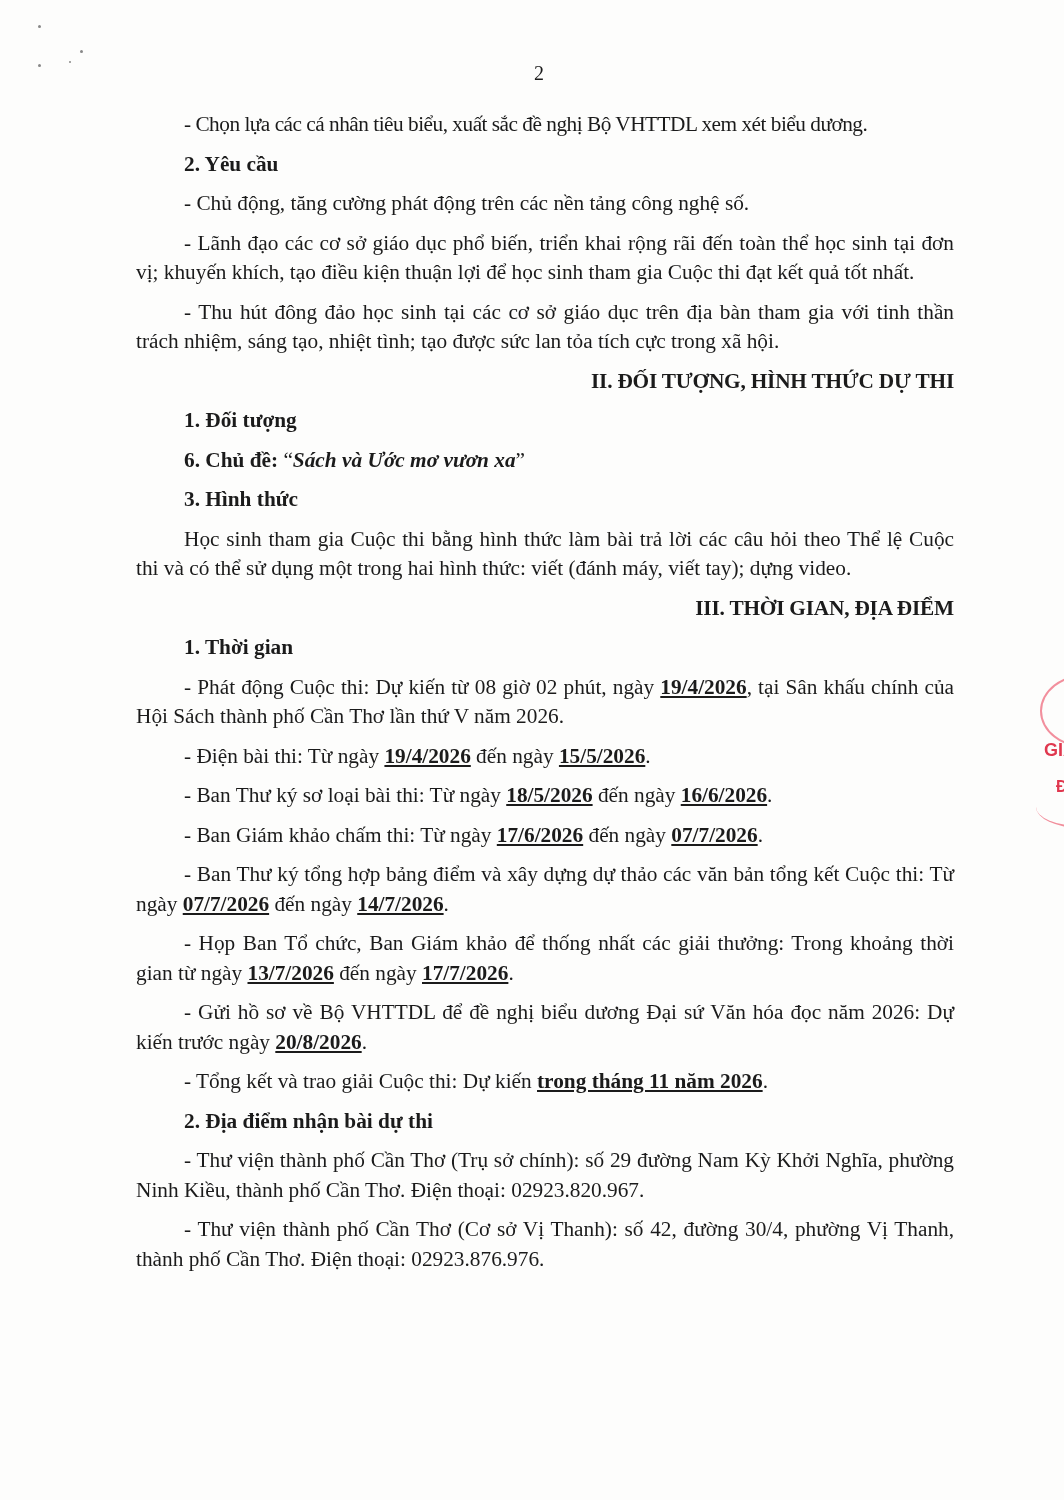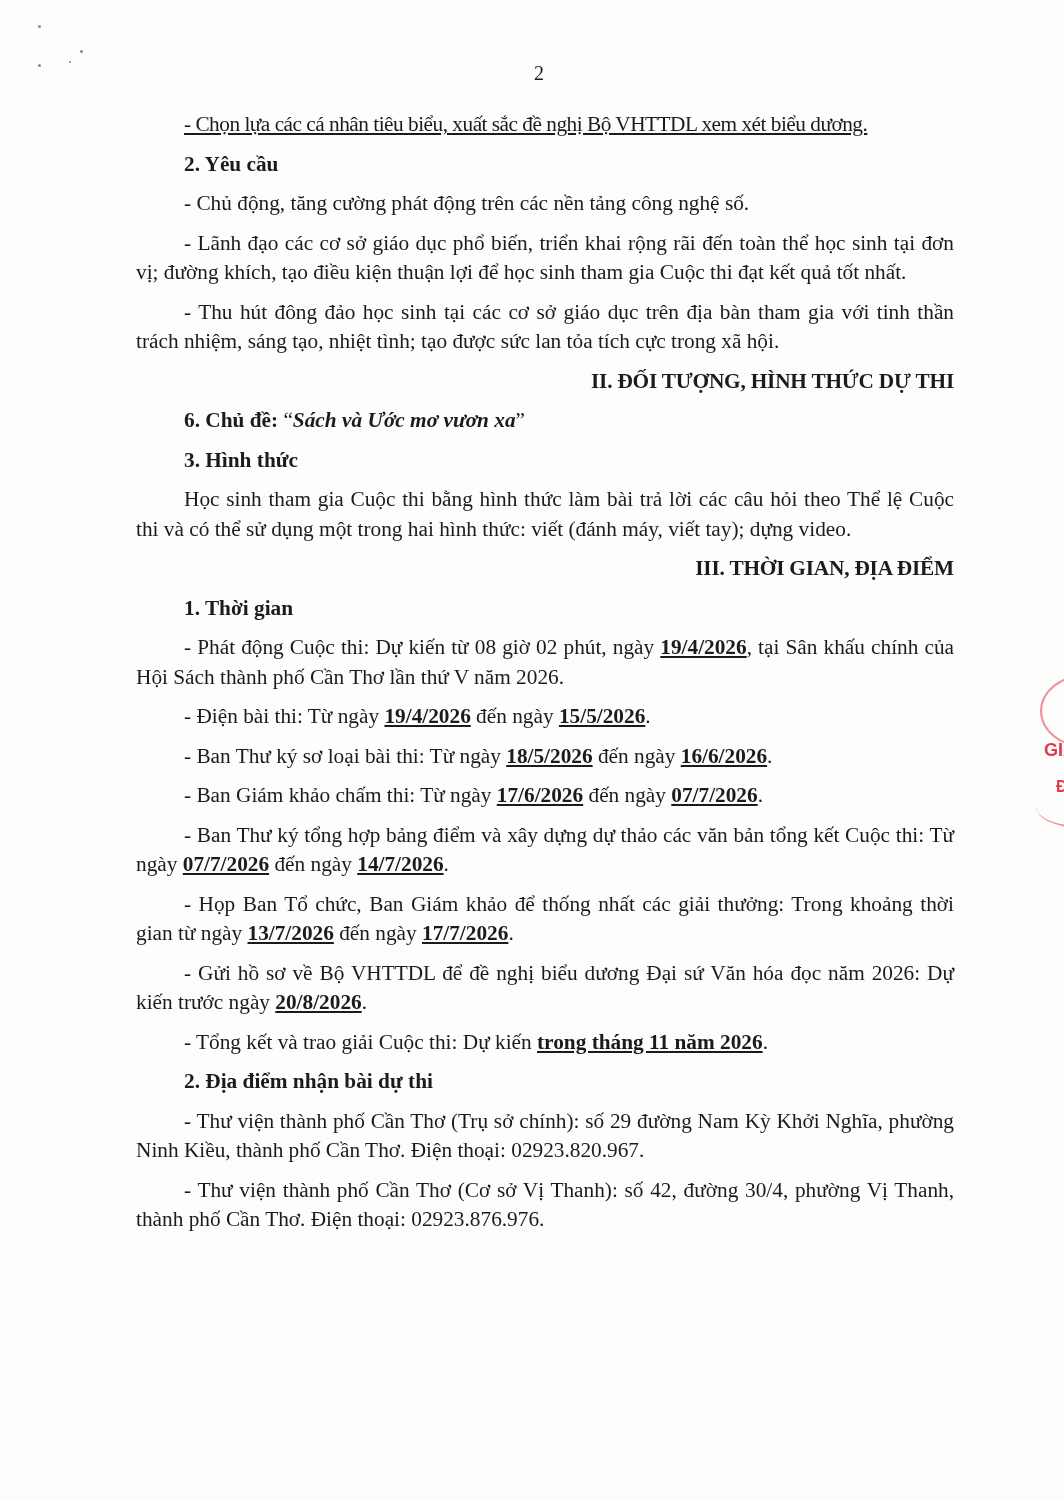--- a/index.html
+++ b/index.html
@@ -7,21 +7,21 @@
     width: 1064px; height: 1500px; background: #fdfdfc; position: relative;
     overflow: hidden; color: #1b1b1b;
     font-family: "Liberation Serif", "DejaVu Serif", serif;
   }
   .page-number {
     position: absolute; top: 62px; left: 0; width: 1078px; text-align: center;
     font-size: 20px;
   }
   .content { position: absolute; left: 136px; top: 110px; width: 818px; }
   .para { margin: 0 0 10px 0; text-indent: 48px; font-size: 21.3px; line-height: 29.5px; text-align: justify; text-align-last: left; }
-  .para.condensed { letter-spacing: -0.5px; text-decoration: underline; }
+  .para.condensed { letter-spacing: -0.5px; }
   .heading { font-weight: bold; font-size: 21.3px; line-height: 29.5px; margin: 0 0 10px 0; padding-left: 48px; }
   .heading.section { letter-spacing: -0.2px; text-align: right; }
   b { font-weight: bold; text-decoration: underline; }
   i { }
   .stamp {
     position: absolute; left: 1032px; top: 668px; width: 110px; height: 170px;
     color: #e0384f; font-family: "Liberation Sans", sans-serif; font-weight: bold;
   }
   .stamp .ring1 { position: absolute; left: 8px; top: 6px; width: 90px; height: 70px; border: 2px solid #ef7384; border-radius: 50%; opacity: 0.8; }
   .stamp .txt1 { position: absolute; left: 12px; top: 72px; font-size: 18px; }
@@ -40,24 +40,25 @@
 </div>
 
 <div class="page-number">2</div>
 
 <div class="content">
 
   <p class="para condensed" style="text-indent:48px;">- Chọn lựa các cá nhân tiêu biểu, xuất sắc đề nghị Bộ VHTTDL xem xét biểu dương.</p>
 
   <div class="heading">2. Yêu cầu</div>
   <p class="para">- Chủ động, tăng cường phát động trên các nền tảng công nghệ số.</p>
-  <p class="para">- Lãnh đạo các cơ sở giáo dục phổ biến, triển khai rộng rãi đến toàn thể học sinh tại đơn vị; đường khích, tạo điều kiện thuận lợi để học sinh tham gia Cuộc thi đạt kết quả tốt nhất.</p>
+  <p class="para">- Lãnh đạo các cơ sở giáo dục phổ biến, triển khai rộng rãi đến toàn thể học sinh tại đơn vị; khuyến khích, tạo điều kiện thuận lợi để học sinh tham gia Cuộc thi đạt kết quả tốt nhất.</p>
   <p class="para">- Thu hút đông đảo học sinh tại các cơ sở giáo dục trên địa bàn tham gia với tinh thần trách nhiệm, sáng tạo, nhiệt tình; tạo được sức lan tỏa tích cực trong xã hội.</p>
 
   <div class="heading section">II. ĐỐI TƯỢNG, HÌNH THỨC DỰ THI</div>
+  <div class="heading">1. Đối tượng</div>
 
   <div class="heading"><span>6. Chủ đề: </span><span style="font-weight:normal;">“</span><i>Sách và Ước mơ vươn xa</i><span style="font-weight:normal;">”</span></div>
 
   <div class="heading">3. Hình thức</div>
   <p class="para">Học sinh tham gia Cuộc thi bằng hình thức làm bài trả lời các câu hỏi theo Thể lệ Cuộc thi và có thể sử dụng một trong hai hình thức: viết (đánh máy, viết tay); dựng video.</p>
 
   <div class="heading section">III. THỜI GIAN, ĐỊA ĐIỂM</div>
   <div class="heading">1. Thời gian</div>
 
   <p class="para"><span>- Phát động Cuộc thi: Dự kiến từ 08 giờ 02 phút, ngày </span><b>19/4/2026</b><span>, tại Sân khấu chính của Hội Sách thành phố Cần Thơ lần thứ V năm 2026.</span></p>

